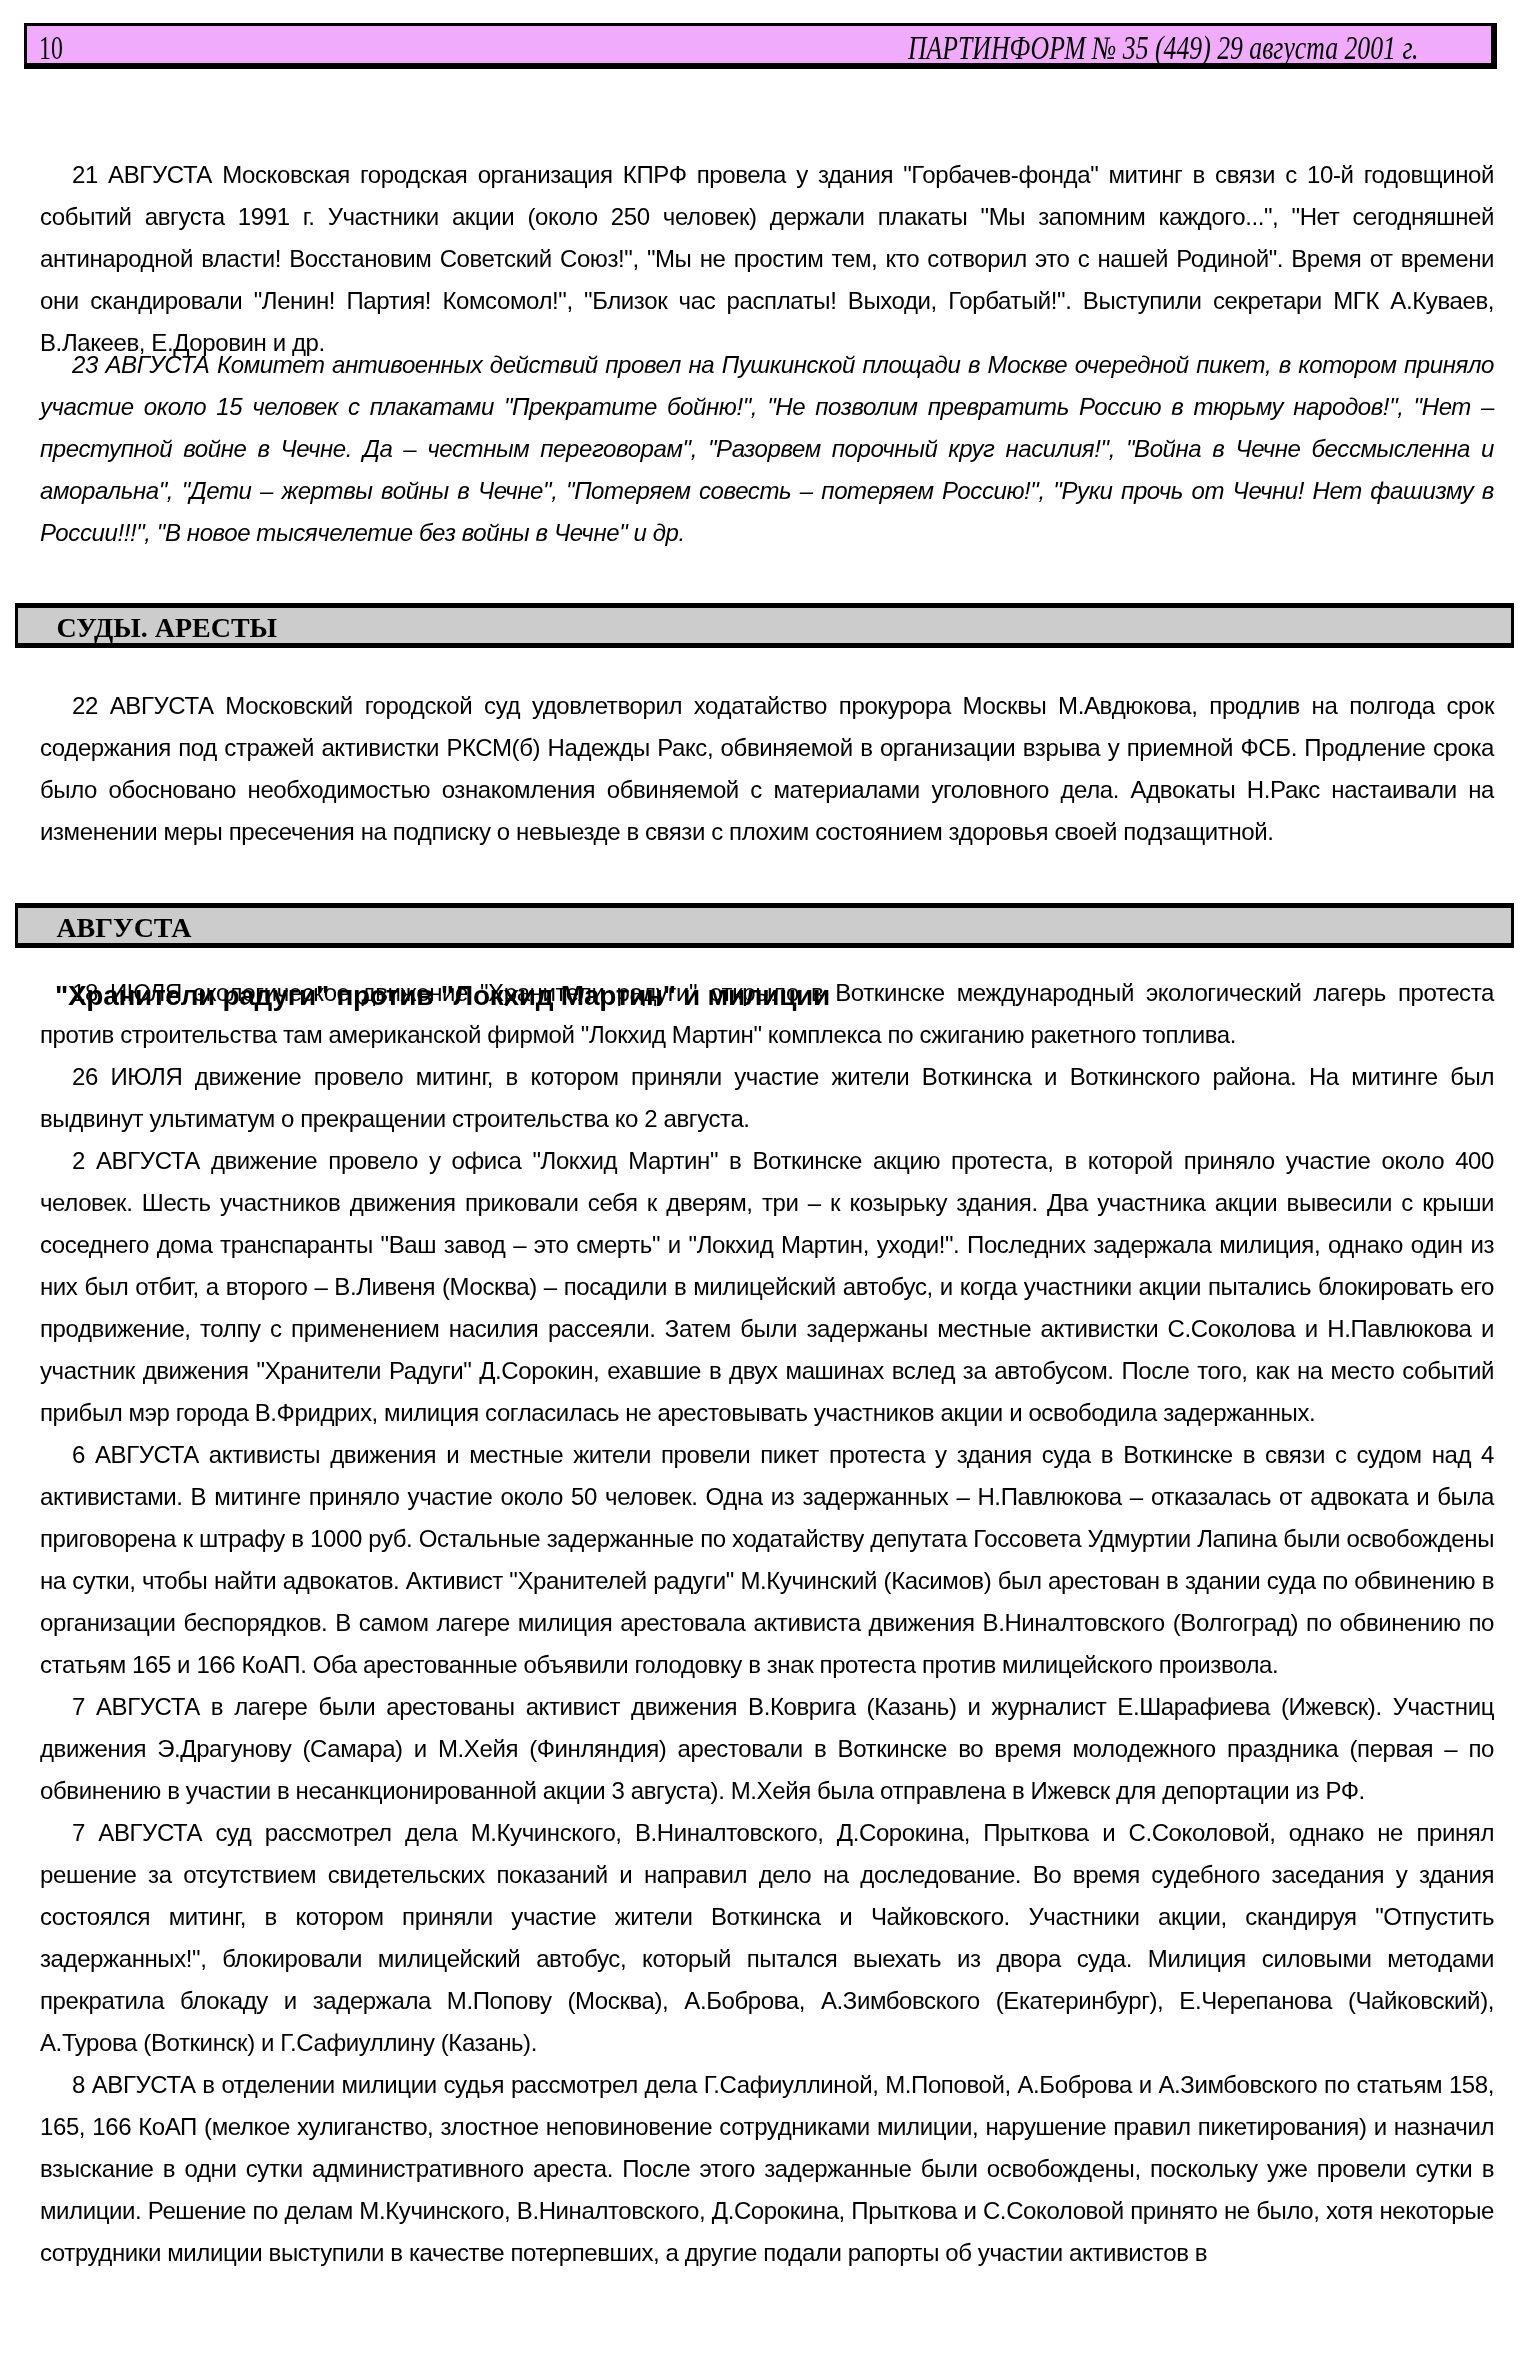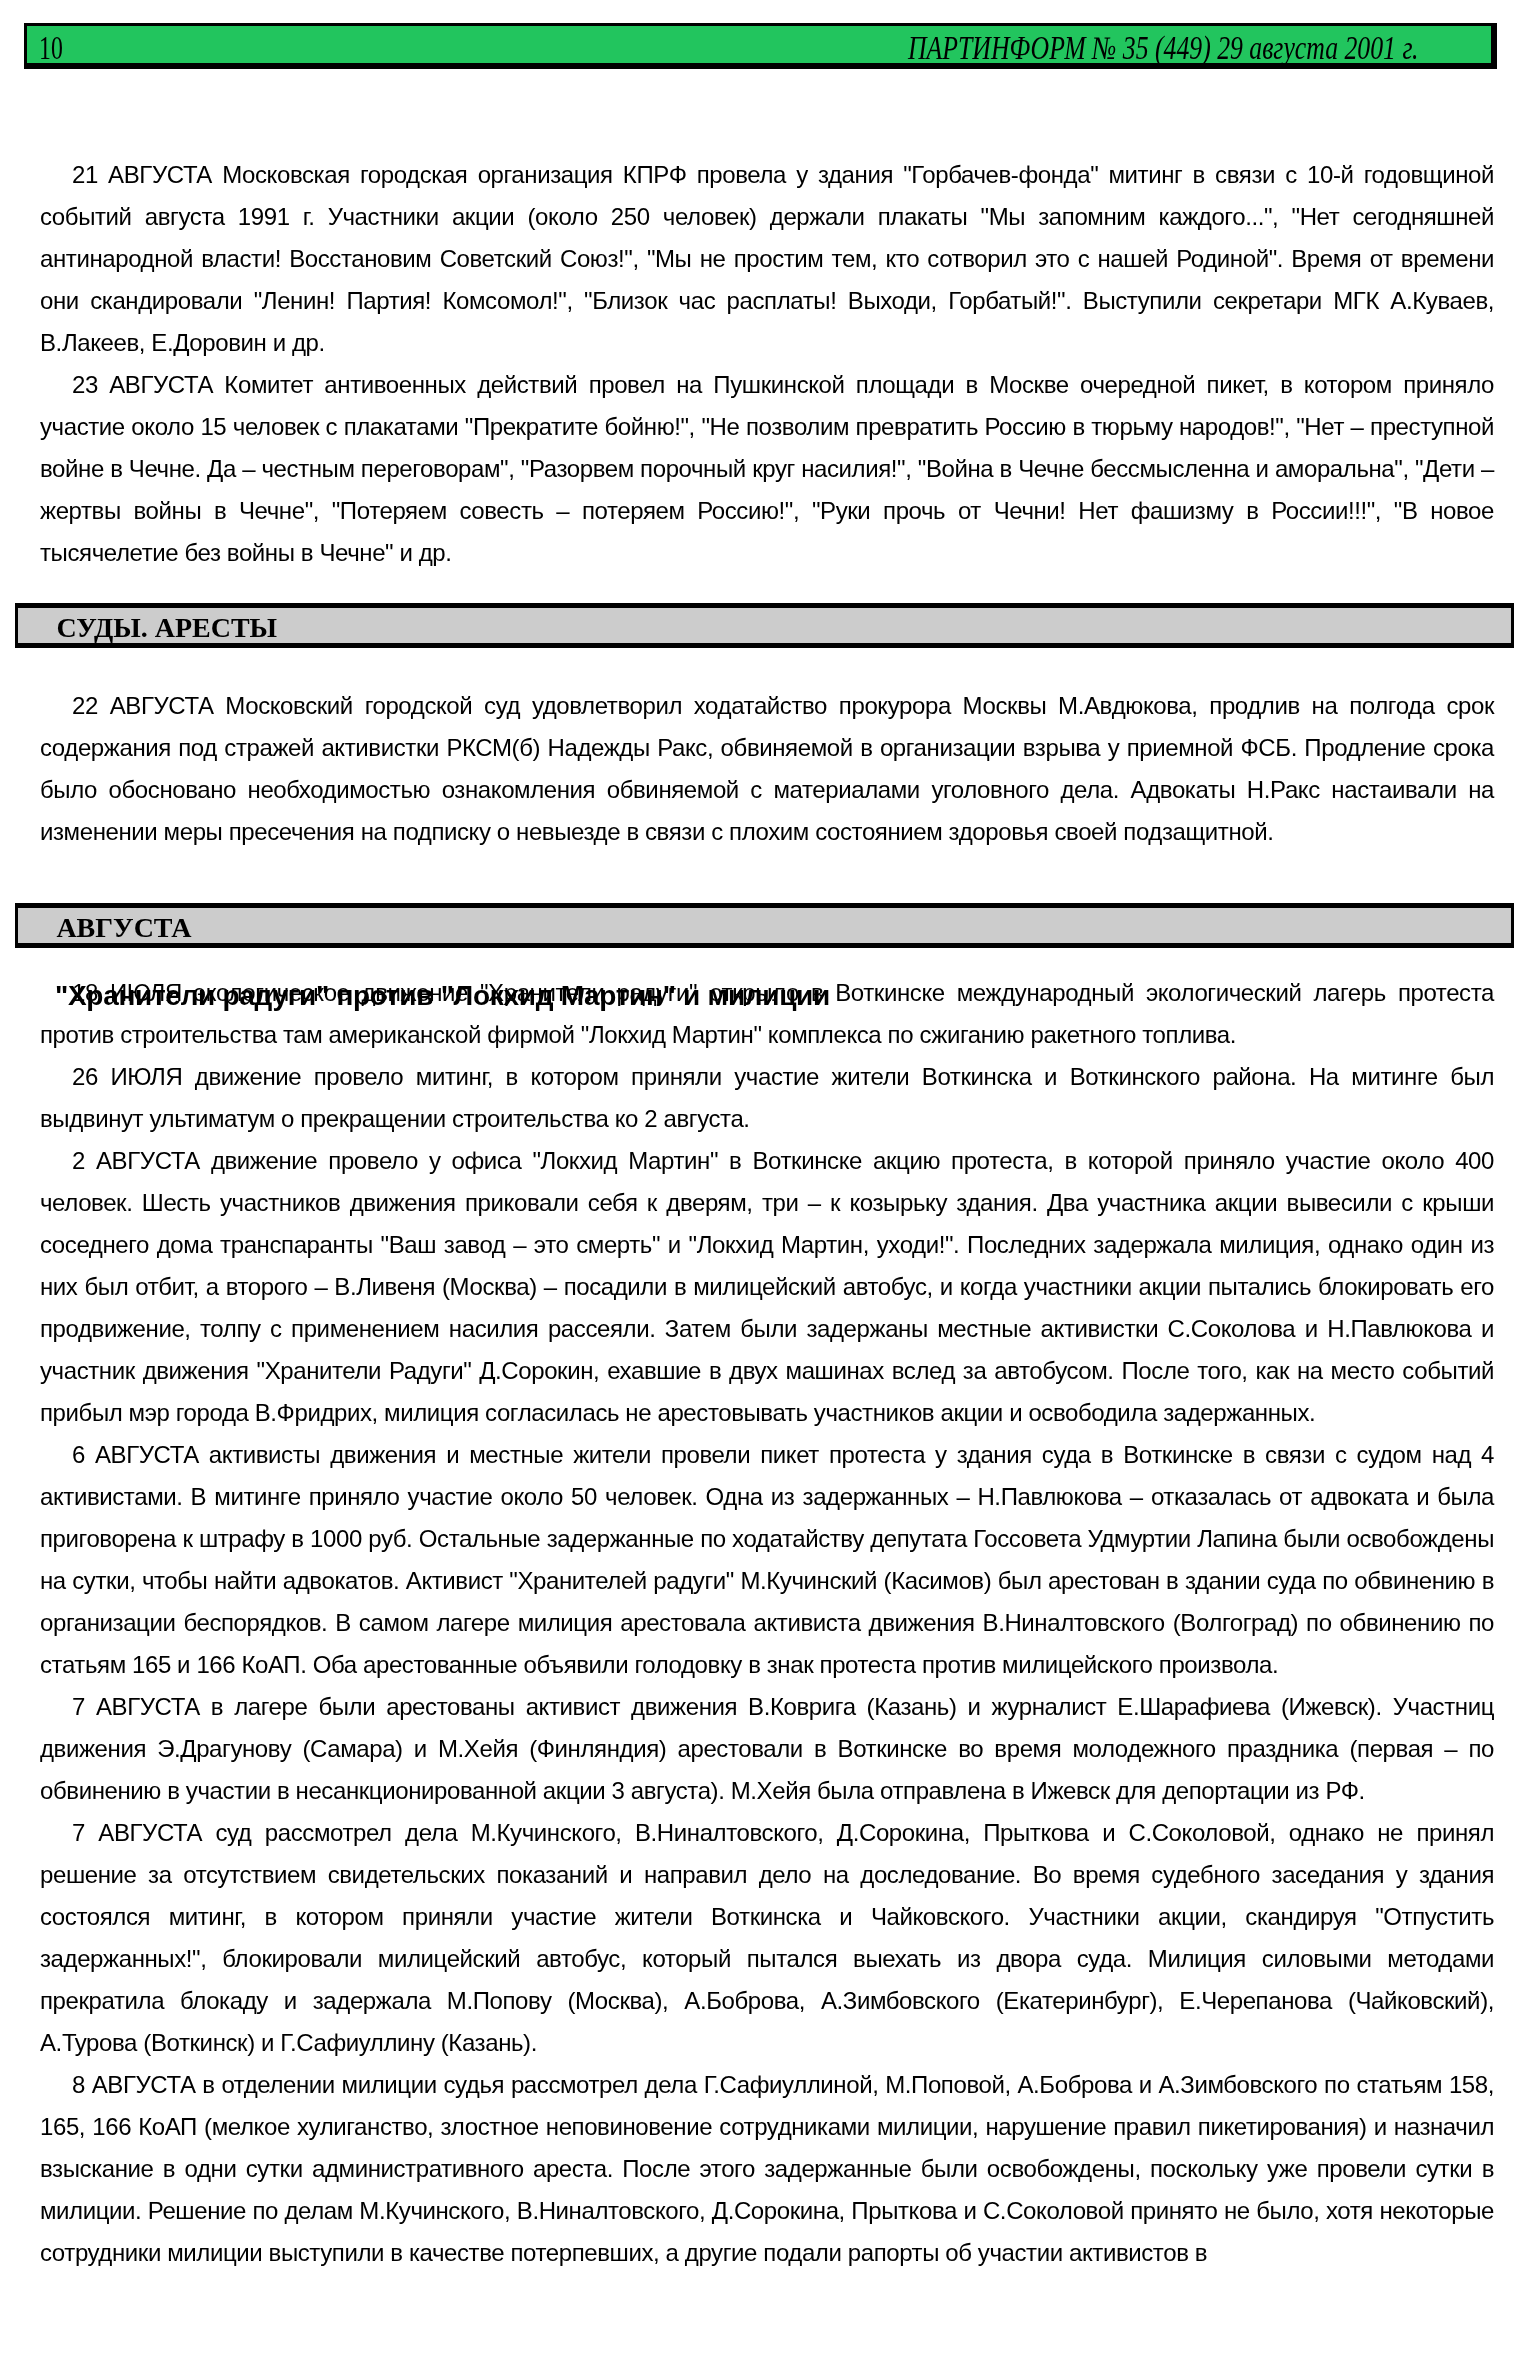--- a/index.html
+++ b/index.html
@@ -13,21 +13,21 @@
   .header-box {
     position: absolute;
     left: 24px;
     top: 23px;
     width: 1473px;
     height: 46px;
     border: 3.8px solid #000;
     border-bottom-width: 6.4px;
     border-right-width: 6.4px;
     box-sizing: border-box;
-    background: #22c55e;
+    background: #f0abfc;
     font-family: "Liberation Serif", serif;
   }
   .page-number {
     position: absolute;
     left: 11.5px;
     top: 3.8px;
     font-size: 33px;
     line-height: 36px;
     transform: scaleX(0.72);
     transform-origin: left center;
@@ -81,21 +81,21 @@
     position: absolute;
     left: 55px;
     top: 980px;
     font-family: "Liberation Sans", sans-serif;
     font-weight: bold;
     font-size: 28px;
     line-height: 32px;
     letter-spacing: -0.3px;
   }
   #a1 { top: 154px; }
-  #a2 { top: 364px; }
+  #a2 { top: 344px; font-style: italic; }
   #a3 { top: 685px; }
   #a4 { top: 964px; margin-top: 8px; }
   #bar1 { top: 603px; }
   #bar2 { top: 903px; }
   #a4 p { text-indent: 32px; }
 </style>
 </head>
 <body>
 
 <div class="header-box">

